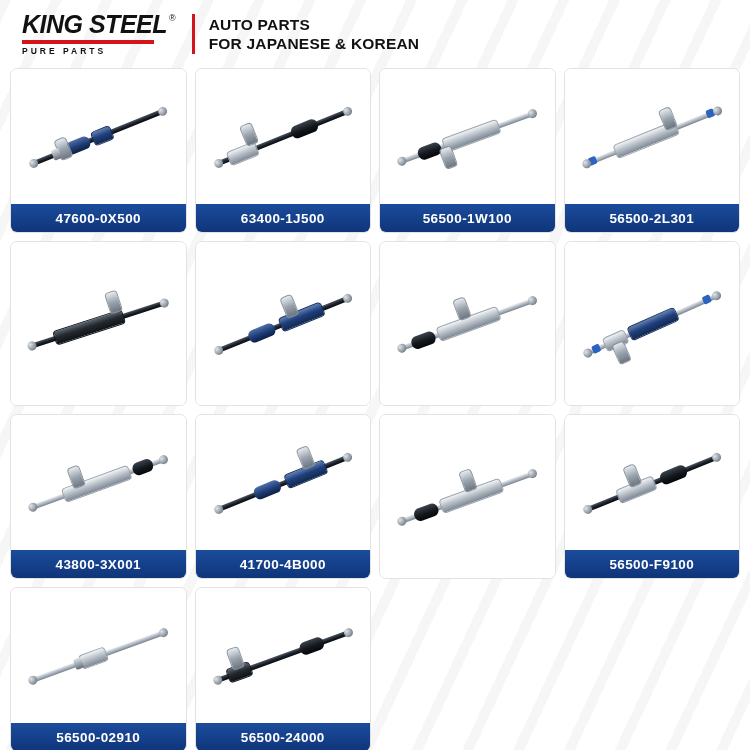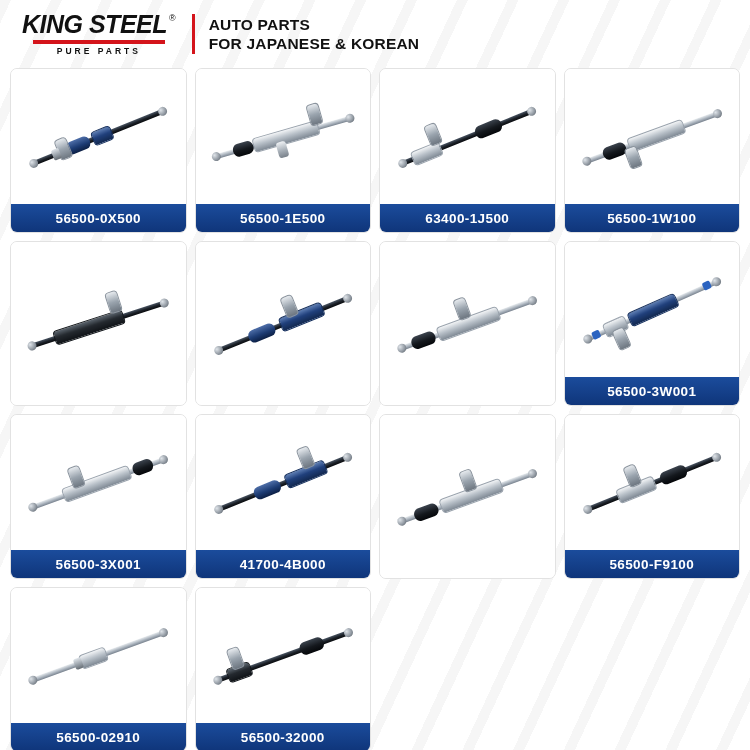--- a/index.html
+++ b/index.html
@@ -32,21 +32,21 @@
     height: 68px;
     display: flex;
     align-items: center;
     padding-left: 22px;
     box-sizing: border-box;
   }
   .brand {
     position: relative;
     display: flex;
     flex-direction: column;
-    align-items: center;
+    align-items: flex-start;
     line-height: 1;
   }
   .brand-top {
     display: flex;
     align-items: flex-start;
   }
   .brand-name {
     font-family: "Liberation Sans", sans-serif;
     font-weight: bold;
     font-style: italic;
@@ -250,37 +250,23 @@
         <div class="rack" style="--rot:-22deg">
           <div class="bar dark"></div>
           <div class="tie-end" style="left:2%"></div>
           <div class="housing blue" style="left:46%;width:14%"></div>
           <div class="boot blue" style="left:28%;width:16%"></div>
           <div class="pinion" style="left:22%;top:26%"></div>
           <div class="nut" style="left:18%"></div>
           <div class="tie-end" style="right:2%"></div>
         </div>
       </div>
-      <div class="card-label">56500-0X500</div>
-    </div>
-
-    <div class="card">
-      <div class="card-img">
-        <div class="rack" style="--rot:-16deg">
-          <div class="bar light"></div>
-          <div class="housing" style="left:30%;width:44%"></div>
-          <div class="boot" style="left:16%;width:14%"></div>
-          <div class="pinion" style="left:70%;top:8%"></div>
-          <div class="bracket" style="left:44%;top:58%"></div>
-          <div class="tie-end" style="left:2%"></div>
-          <div class="tie-end" style="right:2%"></div>
-        </div>
-      </div>
-      <div class="card-label">56500-1E500</div>
-    </div>
+      <div class="card-label">47600-0X500</div>
+    </div>
+
 
     <div class="card">
       <div class="card-img">
         <div class="rack" style="--rot:-22deg">
           <div class="bar dark"></div>
           <div class="housing" style="left:12%;width:20%"></div>
           <div class="boot" style="left:56%;width:18%"></div>
           <div class="pinion" style="left:26%;top:4%"></div>
           <div class="tie-end" style="left:2%"></div>
           <div class="tie-end" style="right:2%"></div>
@@ -297,20 +283,34 @@
           <div class="housing" style="left:34%;width:38%"></div>
           <div class="boot" style="left:16%;width:16%"></div>
           <div class="pinion" style="left:30%;top:54%"></div>
           <div class="tie-end" style="left:2%"></div>
           <div class="tie-end" style="right:2%"></div>
         </div>
       </div>
       <div class="card-label">56500-1W100</div>
     </div>
 
+    <div class="card">
+      <div class="card-img">
+        <div class="rack" style="--rot:-22deg">
+          <div class="bar light"></div>
+          <div class="housing" style="left:24%;width:44%"></div>
+          <div class="cap-blue" style="right:6%"></div>
+          <div class="cap-blue" style="left:6%"></div>
+          <div class="pinion" style="left:60%;top:10%"></div>
+          <div class="tie-end" style="left:1%"></div>
+          <div class="tie-end" style="right:1%"></div>
+        </div>
+      </div>
+      <div class="card-label">56500-2L301</div>
+    </div>
 
     <div class="card">
       <div class="card-img">
         <div class="rack" style="--rot:-18deg">
           <div class="bar dark"></div>
           <div class="housing dark" style="left:20%;width:48%"></div>
           <div class="pinion" style="left:60%;top:2%"></div>
           <div class="tie-end" style="left:2%"></div>
           <div class="tie-end" style="right:2%"></div>
         </div>
@@ -349,35 +349,34 @@
           <div class="bar light"></div>
           <div class="housing blue" style="left:34%;width:34%"></div>
           <div class="housing" style="left:16%;width:16%"></div>
           <div class="cap-blue" style="right:8%"></div>
           <div class="cap-blue" style="left:8%"></div>
           <div class="pinion" style="left:20%;top:56%"></div>
           <div class="tie-end" style="left:1%"></div>
           <div class="tie-end" style="right:1%"></div>
         </div>
       </div>
-      <div class="card-label">56500-3W001</div>
     </div>
 
     <div class="card">
       <div class="card-img">
         <div class="rack" style="--rot:-20deg">
           <div class="bar light"></div>
           <div class="housing" style="left:26%;width:46%"></div>
           <div class="boot" style="left:74%;width:14%"></div>
           <div class="pinion" style="left:34%;top:8%"></div>
           <div class="tie-end" style="left:2%"></div>
           <div class="tie-end" style="right:2%"></div>
         </div>
       </div>
-      <div class="card-label">56500-3X001</div>
+      <div class="card-label">43800-3X001</div>
     </div>
 
     <div class="card">
       <div class="card-img">
         <div class="rack" style="--rot:-22deg">
           <div class="bar dark"></div>
           <div class="housing blue" style="left:52%;width:28%"></div>
           <div class="boot blue" style="left:30%;width:18%"></div>
           <div class="pinion" style="left:66%;top:4%"></div>
           <div class="tie-end" style="left:2%"></div>
@@ -431,17 +430,17 @@
       <div class="card-img">
         <div class="rack" style="--rot:-20deg">
           <div class="bar dark"></div>
           <div class="housing dark" style="left:12%;width:16%"></div>
           <div class="boot" style="left:62%;width:16%"></div>
           <div class="pinion" style="left:16%;top:6%"></div>
           <div class="tie-end" style="left:2%"></div>
           <div class="tie-end" style="right:2%"></div>
         </div>
       </div>
-      <div class="card-label">56500-32000</div>
+      <div class="card-label">56500-24000</div>
     </div>
 
   </div>
 </div>
 
 </body></html>

